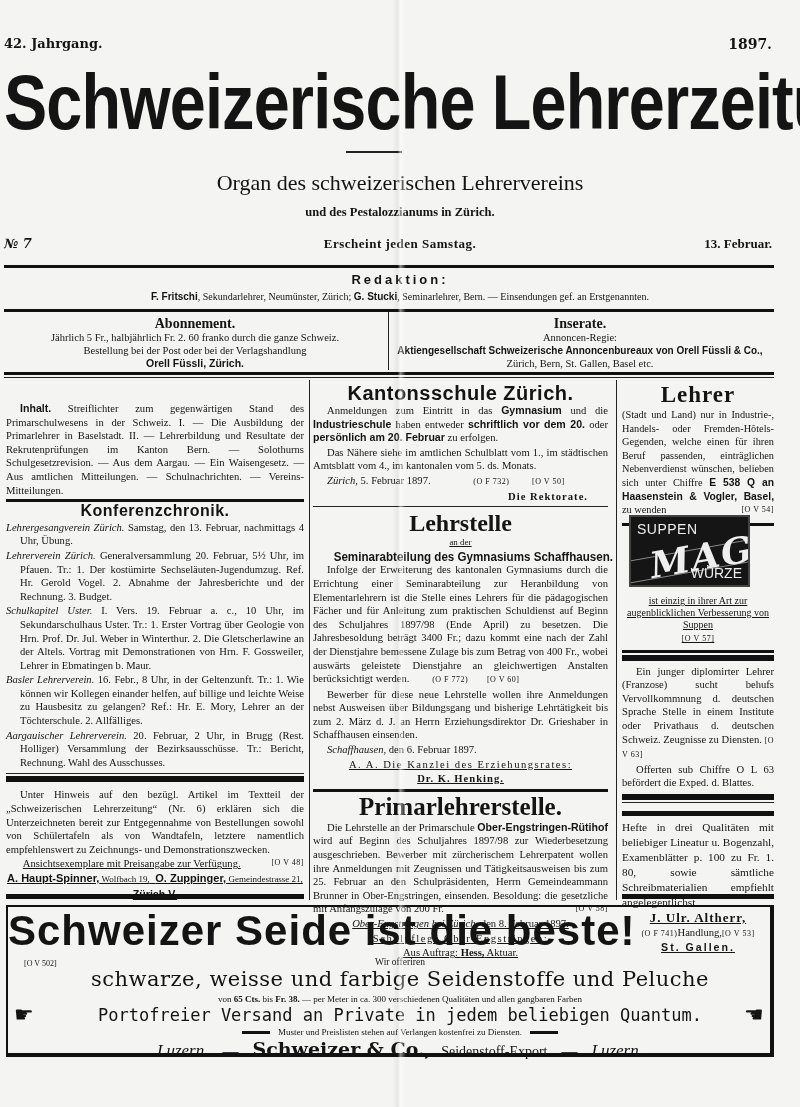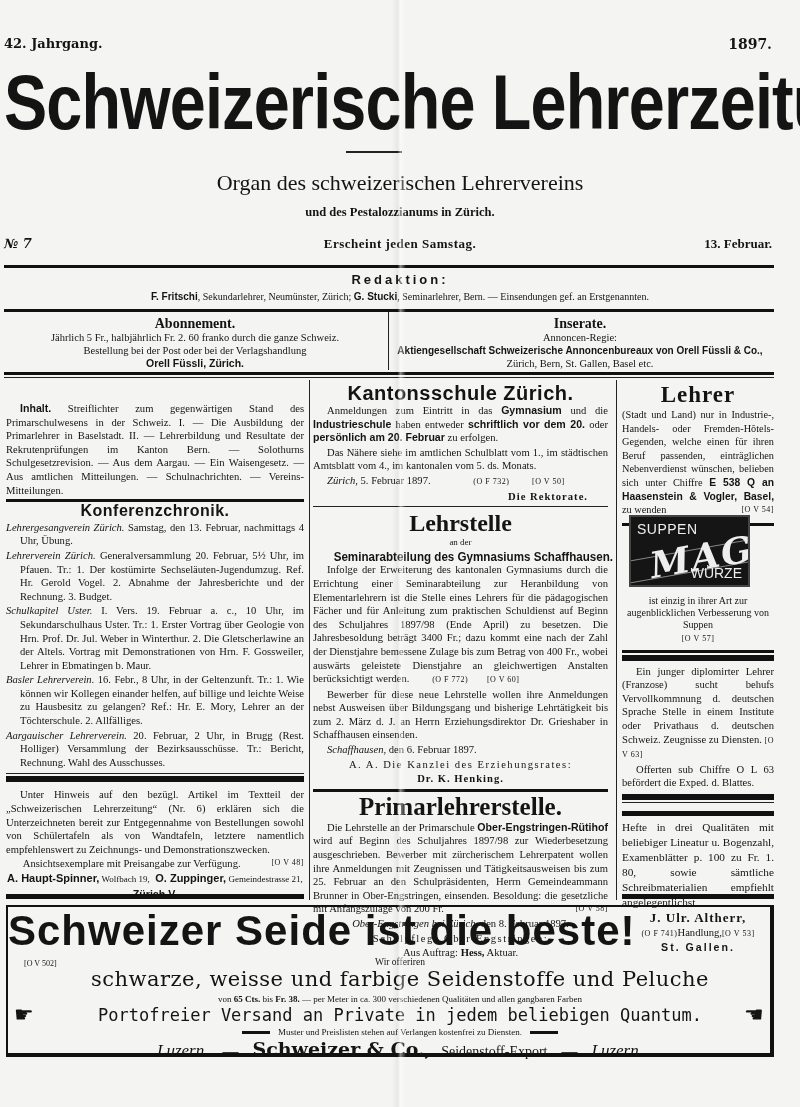--- a/index.html
+++ b/index.html
@@ -34,21 +34,21 @@
 
   .abo { left: 4px; width: 382px; top: 317px; text-align: center; font-family: "Liberation Serif", serif; font-size: 10.5px; line-height: 13px; }
   .abo h2, .ins h2 { font-size: 14px; font-weight: bold; margin-bottom: 1px; }
   .ins { left: 390px; width: 380px; top: 317px; text-align: center; font-family: "Liberation Serif", serif; font-size: 10.5px; line-height: 13px; }
   .vdiv { width: 1px; background: #222; }
 
   .col { font-family: "Liberation Serif", serif; font-size: 10.6px; line-height: 13.6px; text-align: justify; }
   .col p { margin-bottom: 1px; }
   .hang { padding-left: 14px; text-indent: -14px; }
   .ind { text-indent: 14px; }
-  .center { text-align: center; }
+  .center { text-align: center; text-decoration: underline; }
   .right { text-align: right; }
   .ref { font-size: 8px; letter-spacing: 0.5px; }
 
   .col1 { left: 6px; width: 298px; }
   .col2 { left: 313px; width: 295px; }
   .col3 { left: 622px; width: 152px; }
 
   .h-konf { font-family: "Liberation Sans", sans-serif; font-weight: 900; font-size: 16px; text-align: center; letter-spacing: 0.5px; margin: 2px 0 3px; }
   .h-kanton { font-family: "Liberation Sans", sans-serif; font-weight: bold; font-size: 20px; text-align: center; line-height: 22px; letter-spacing: 0.5px; }
   .h-lehrstelle { font-family: "Liberation Serif", serif; font-weight: bold; font-size: 24px; text-align: center; line-height: 26px; }

